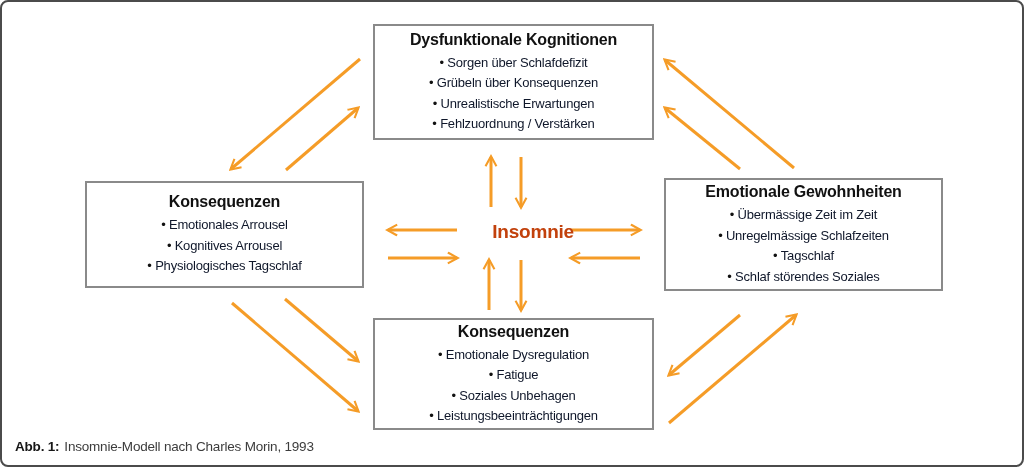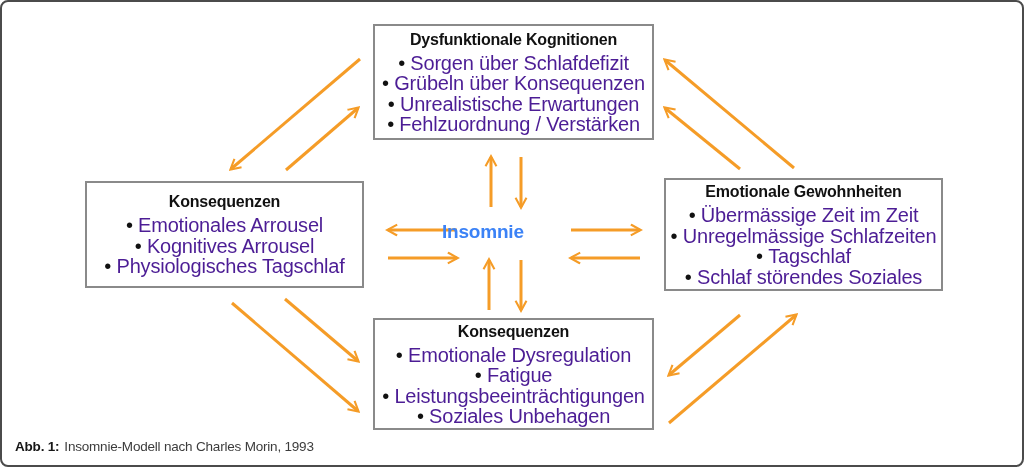--- a/index.html
+++ b/index.html
@@ -18,29 +18,29 @@
   .node{
     position:absolute;
     box-sizing:border-box;
     border:2px solid #8a8a8a;
     background:#ffffff;
     display:flex;flex-direction:column;justify-content:center;align-items:center;
     text-align:center;
     padding:2px 4px;
   }
   .node .title{font-weight:bold;font-size:16px;line-height:20px;margin-bottom:3px;color:#111;letter-spacing:-0.2px;}
-  .node .item{font-size:20px;line-height:20.5px;color:#4c1d95;letter-spacing:-0.2px;white-space:nowrap;}
+  .node .item{font-size:13px;line-height:20.5px;color:#0f172a;letter-spacing:-0.2px;white-space:nowrap;}
   .node .item::before{content:"\2022\00a0";color:#111;}
   .node-top{left:371px;top:22px;width:281px;height:116px;}
   .node-left{left:83px;top:179px;width:279px;height:107px;}
   .node-right{left:662px;top:176px;width:279px;height:113px;}
   .node-bottom{left:371px;top:316px;width:281px;height:112px;}
   .center-label{
     position:absolute;left:440px;top:219px;width:132px;
-    text-align:left;font-weight:bold;font-size:19px;color:#3b82f6;
+    text-align:right;font-weight:bold;font-size:19px;color:#c2410c;
     letter-spacing:-0.2px;
   }
   .caption{position:absolute;left:13px;top:437px;font-size:13.5px;color:#3c3c3c;letter-spacing:-0.2px;}
   .caption .cap-label{font-weight:bold;color:#161616;margin-right:5px;}
 </style>
 </head>
 <body>
 
 <div class="figure">
 
@@ -98,22 +98,22 @@
     <div class="item">Übermässige Zeit im Zeit</div>
     <div class="item">Unregelmässige Schlafzeiten</div>
     <div class="item">Tagschlaf</div>
     <div class="item">Schlaf störendes Soziales</div>
   </div>
 
   <div class="node node-bottom">
     <div class="title">Konsequenzen</div>
     <div class="item">Emotionale Dysregulation</div>
     <div class="item">Fatigue</div>
+    <div class="item">Soziales Unbehagen</div>
     <div class="item">Leistungsbeeinträchtigungen</div>
-    <div class="item">Soziales Unbehagen</div>
   </div>
 
   <div class="center-label">Insomnie</div>
 
   <div class="caption">
     <span class="cap-label">Abb. 1:</span><span class="cap-text">Insomnie-Modell nach Charles Morin, 1993</span>
   </div>
 
 </div>
 

